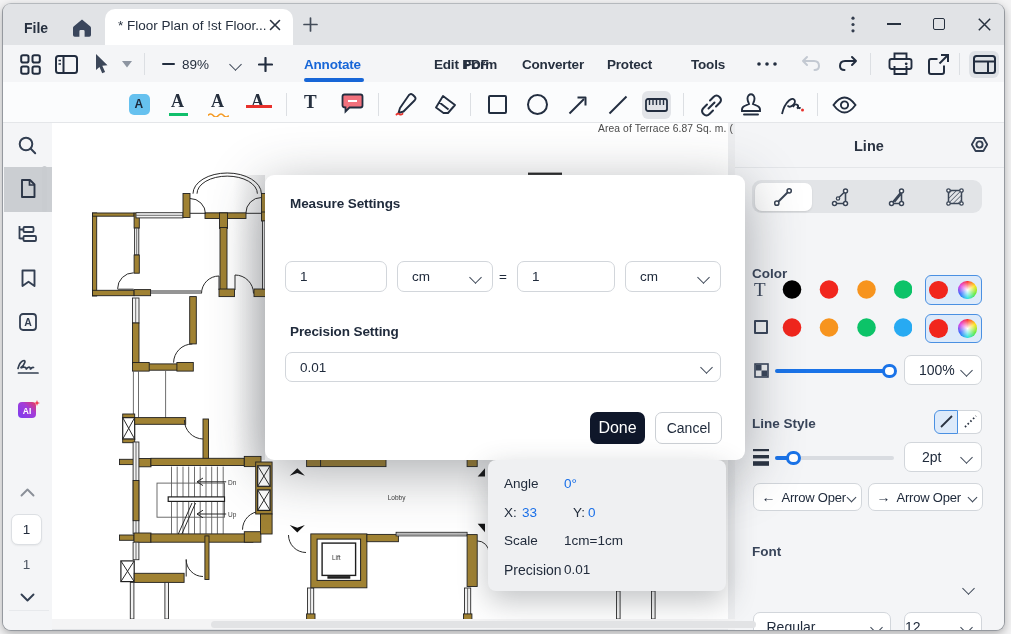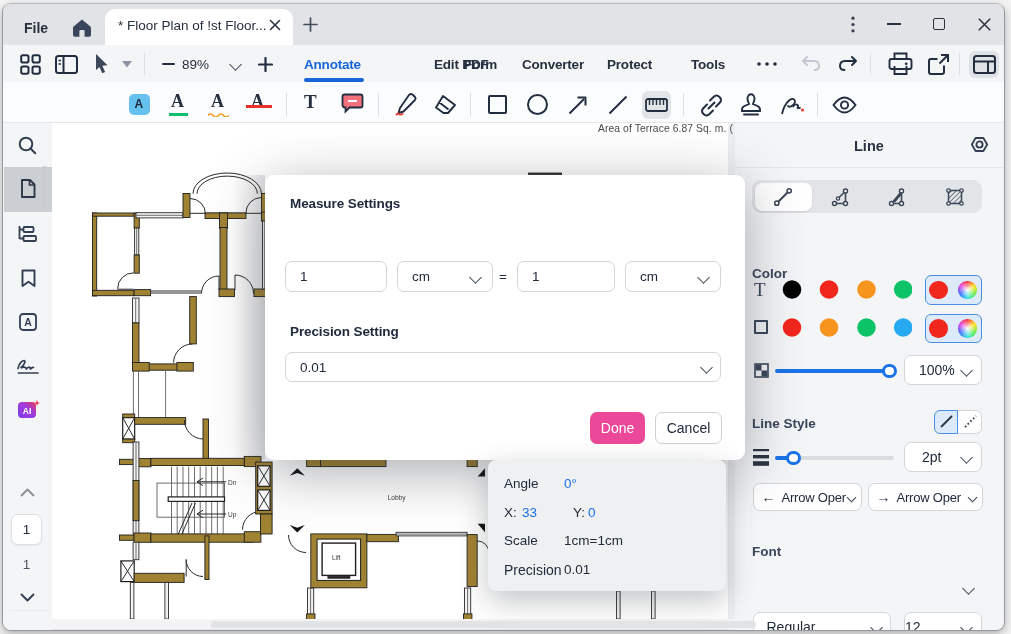--- a/index.html
+++ b/index.html
@@ -568,21 +568,21 @@
       </div>
 <div class="ddl" style="left:624px;top:260px;width:96px;height:31px;">
         <span style="margin-left:14px;font-size:13.5px;">cm</span>
       </div>
 <div class="abs chev" style="left:698px;top:272px;"></div>
 <div class="abs" style="left:289px;top:323px;font-size:13.5px;letter-spacing:-.1px;font-weight:bold;color:#202b3c;">Precision Setting</div>
 <div class="ddl" style="left:284px;top:351px;width:436px;height:30px;">
         <span style="margin-left:14px;font-size:13.5px;">0.01</span>
       </div>
 <div class="abs chev" style="left:701px;top:362px;"></div>
-<div class="abs" style="left:589px;top:411px;width:55px;height:32px;background:#ec4899;border-radius:7px;color:#fff;font-size:14px;display:flex;align-items:center;justify-content:center;">Done</div>
+<div class="abs" style="left:589px;top:411px;width:55px;height:32px;background:#0f172a;border-radius:7px;color:#fff;font-size:16px;display:flex;align-items:center;justify-content:center;">Done</div>
 <div class="abs" style="left:654px;top:411px;width:67px;height:32px;background:#fff;border:1px solid #ccd0d5;border-radius:7px;color:#202b3c;font-size:14px;display:flex;align-items:center;justify-content:center;">Cancel</div>
 
 <div class="abs" id="infopanel" style="left:487px;top:459px;width:238px;height:131px;background:#eff0f2;border-radius:8px;box-shadow:0 10px 30px rgba(50,55,62,.3);"></div>
 <div class="abs" style="left:503px;top:475px;font-size:13.5px;color:#222c3c;">Angle</div>
 <div class="abs" style="left:563px;top:475px;font-size:13.5px;color:#1a6fe8;">0°</div>
 <div class="abs" style="left:503px;top:504px;font-size:13.5px;color:#222c3c;">X:</div>
 <div class="abs" style="left:521px;top:504px;font-size:13.5px;color:#1a6fe8;">33</div>
 <div class="abs" style="left:572px;top:504px;font-size:13.5px;color:#222c3c;">Y:</div>
 <div class="abs" style="left:587px;top:504px;font-size:13.5px;color:#1a6fe8;">0</div>
 <div class="abs" style="left:503px;top:532px;font-size:13.5px;color:#222c3c;">Scale</div>

